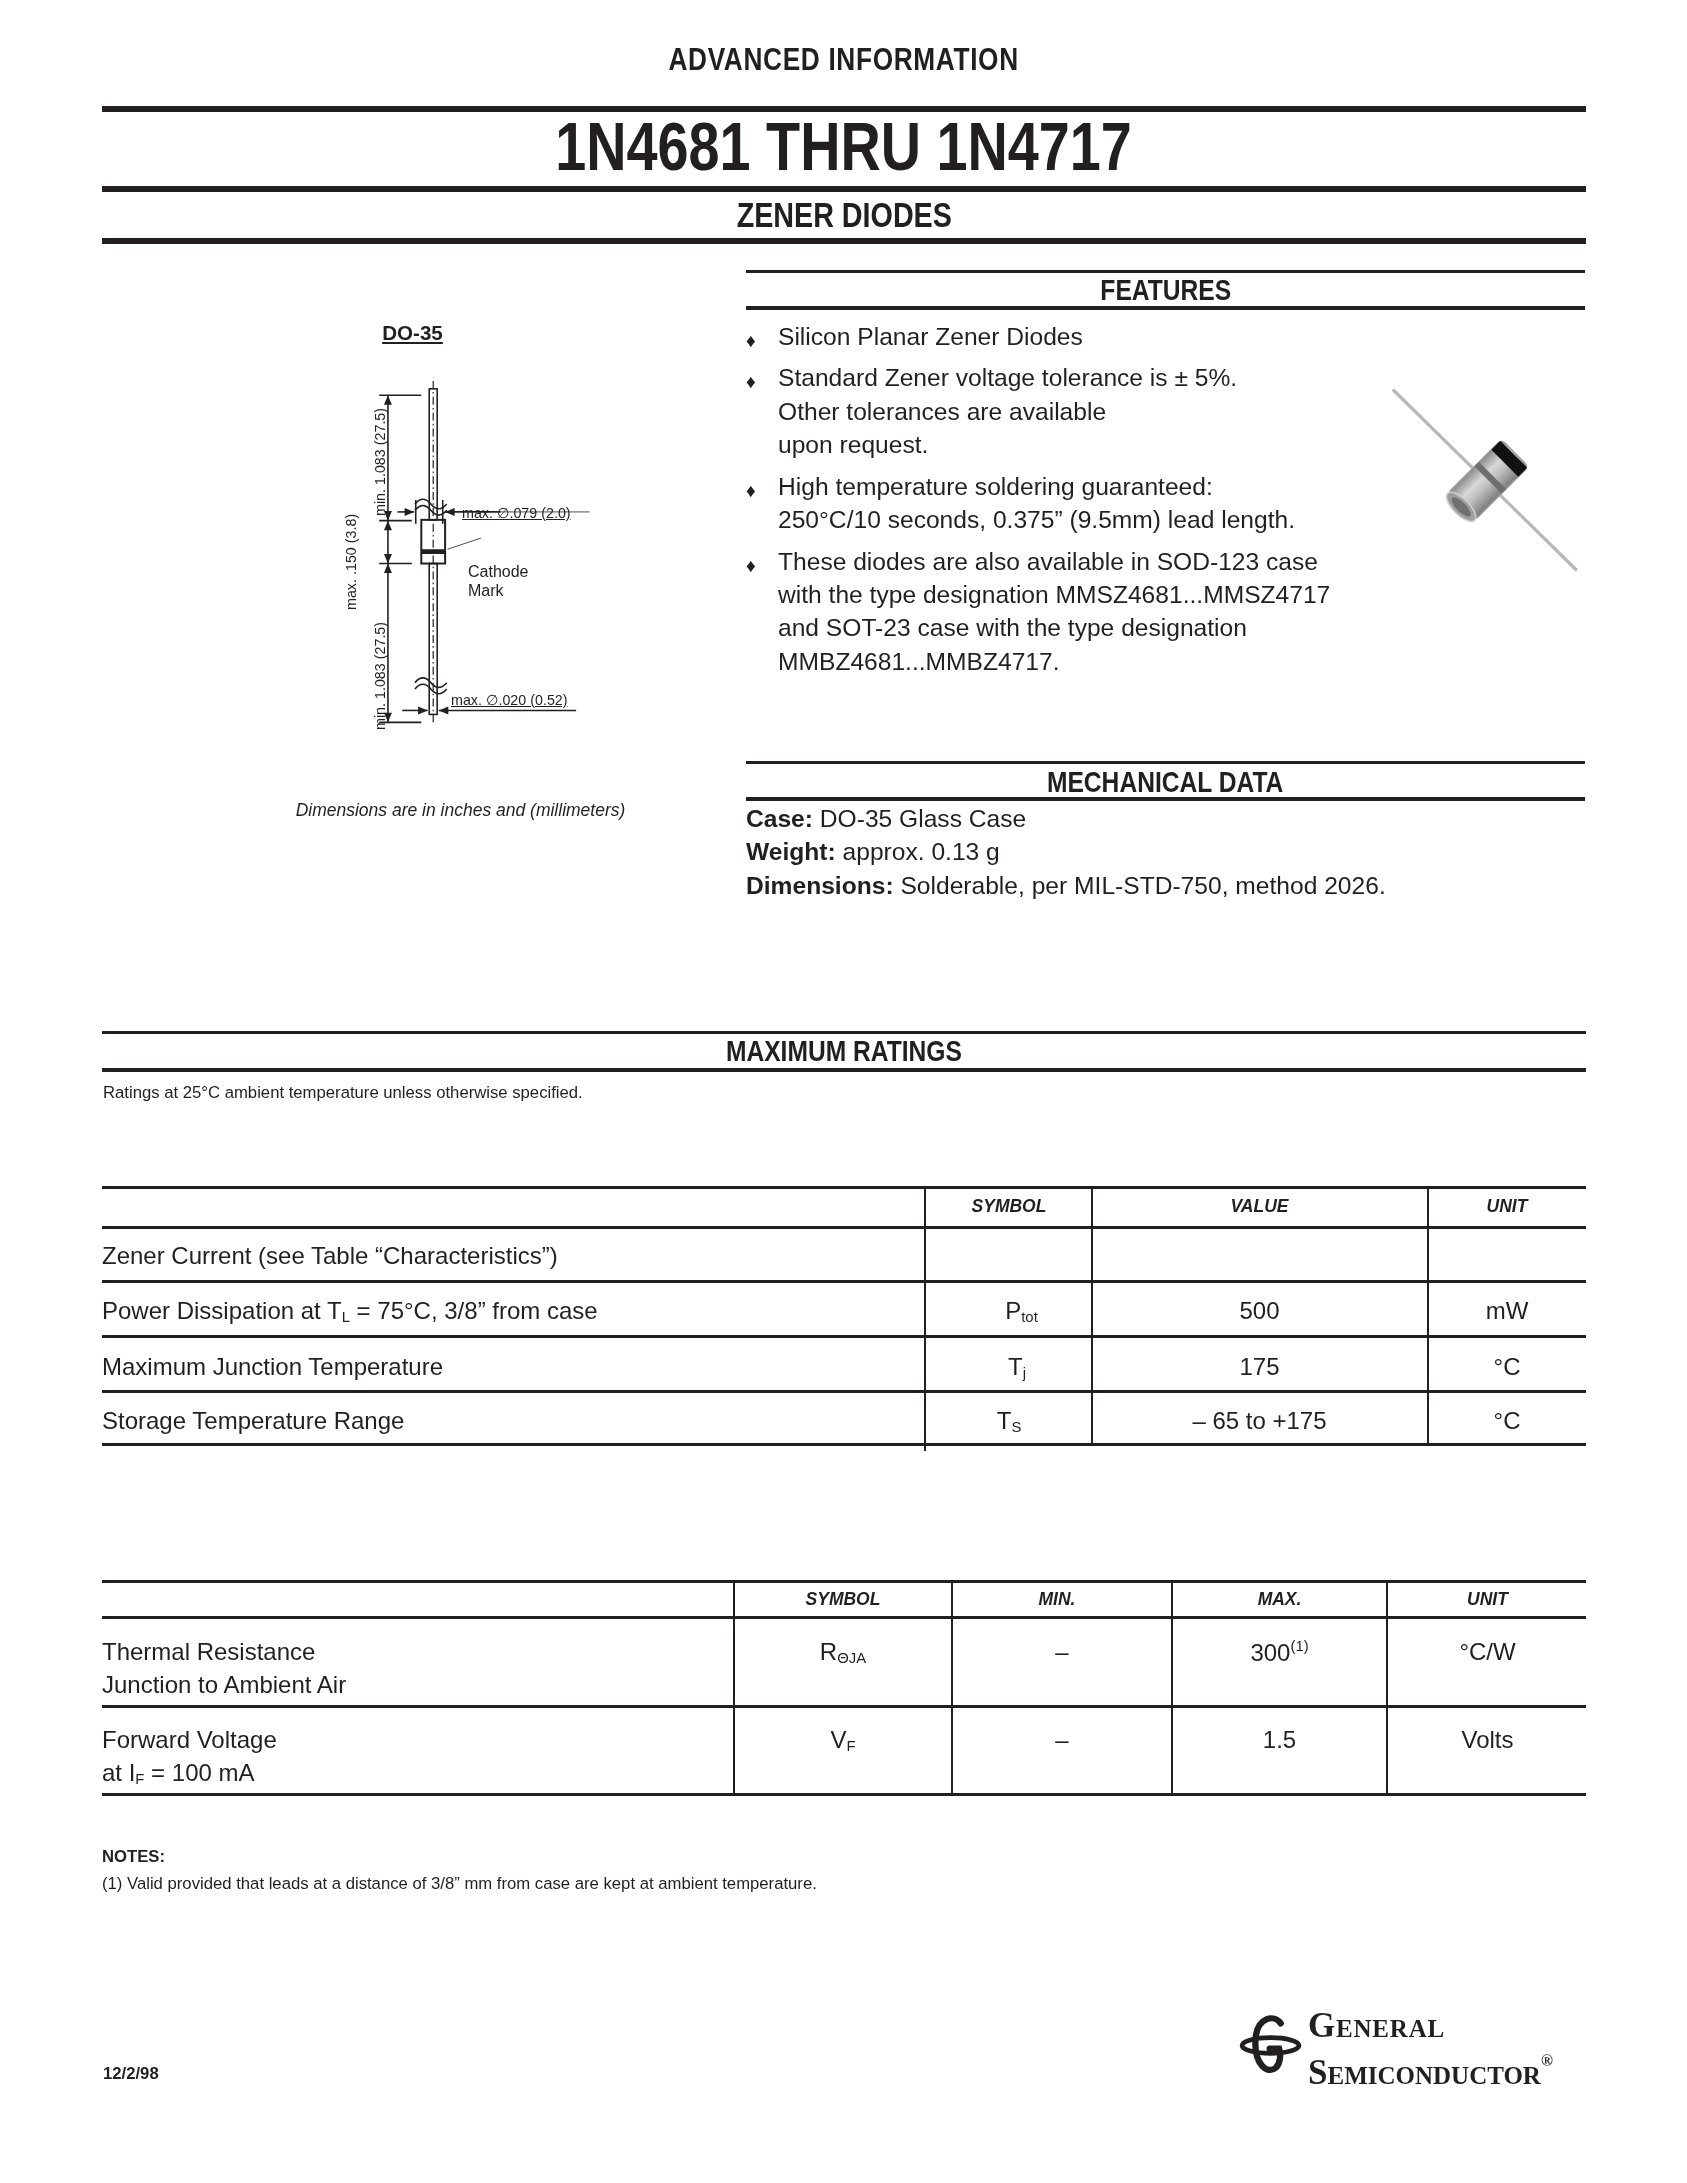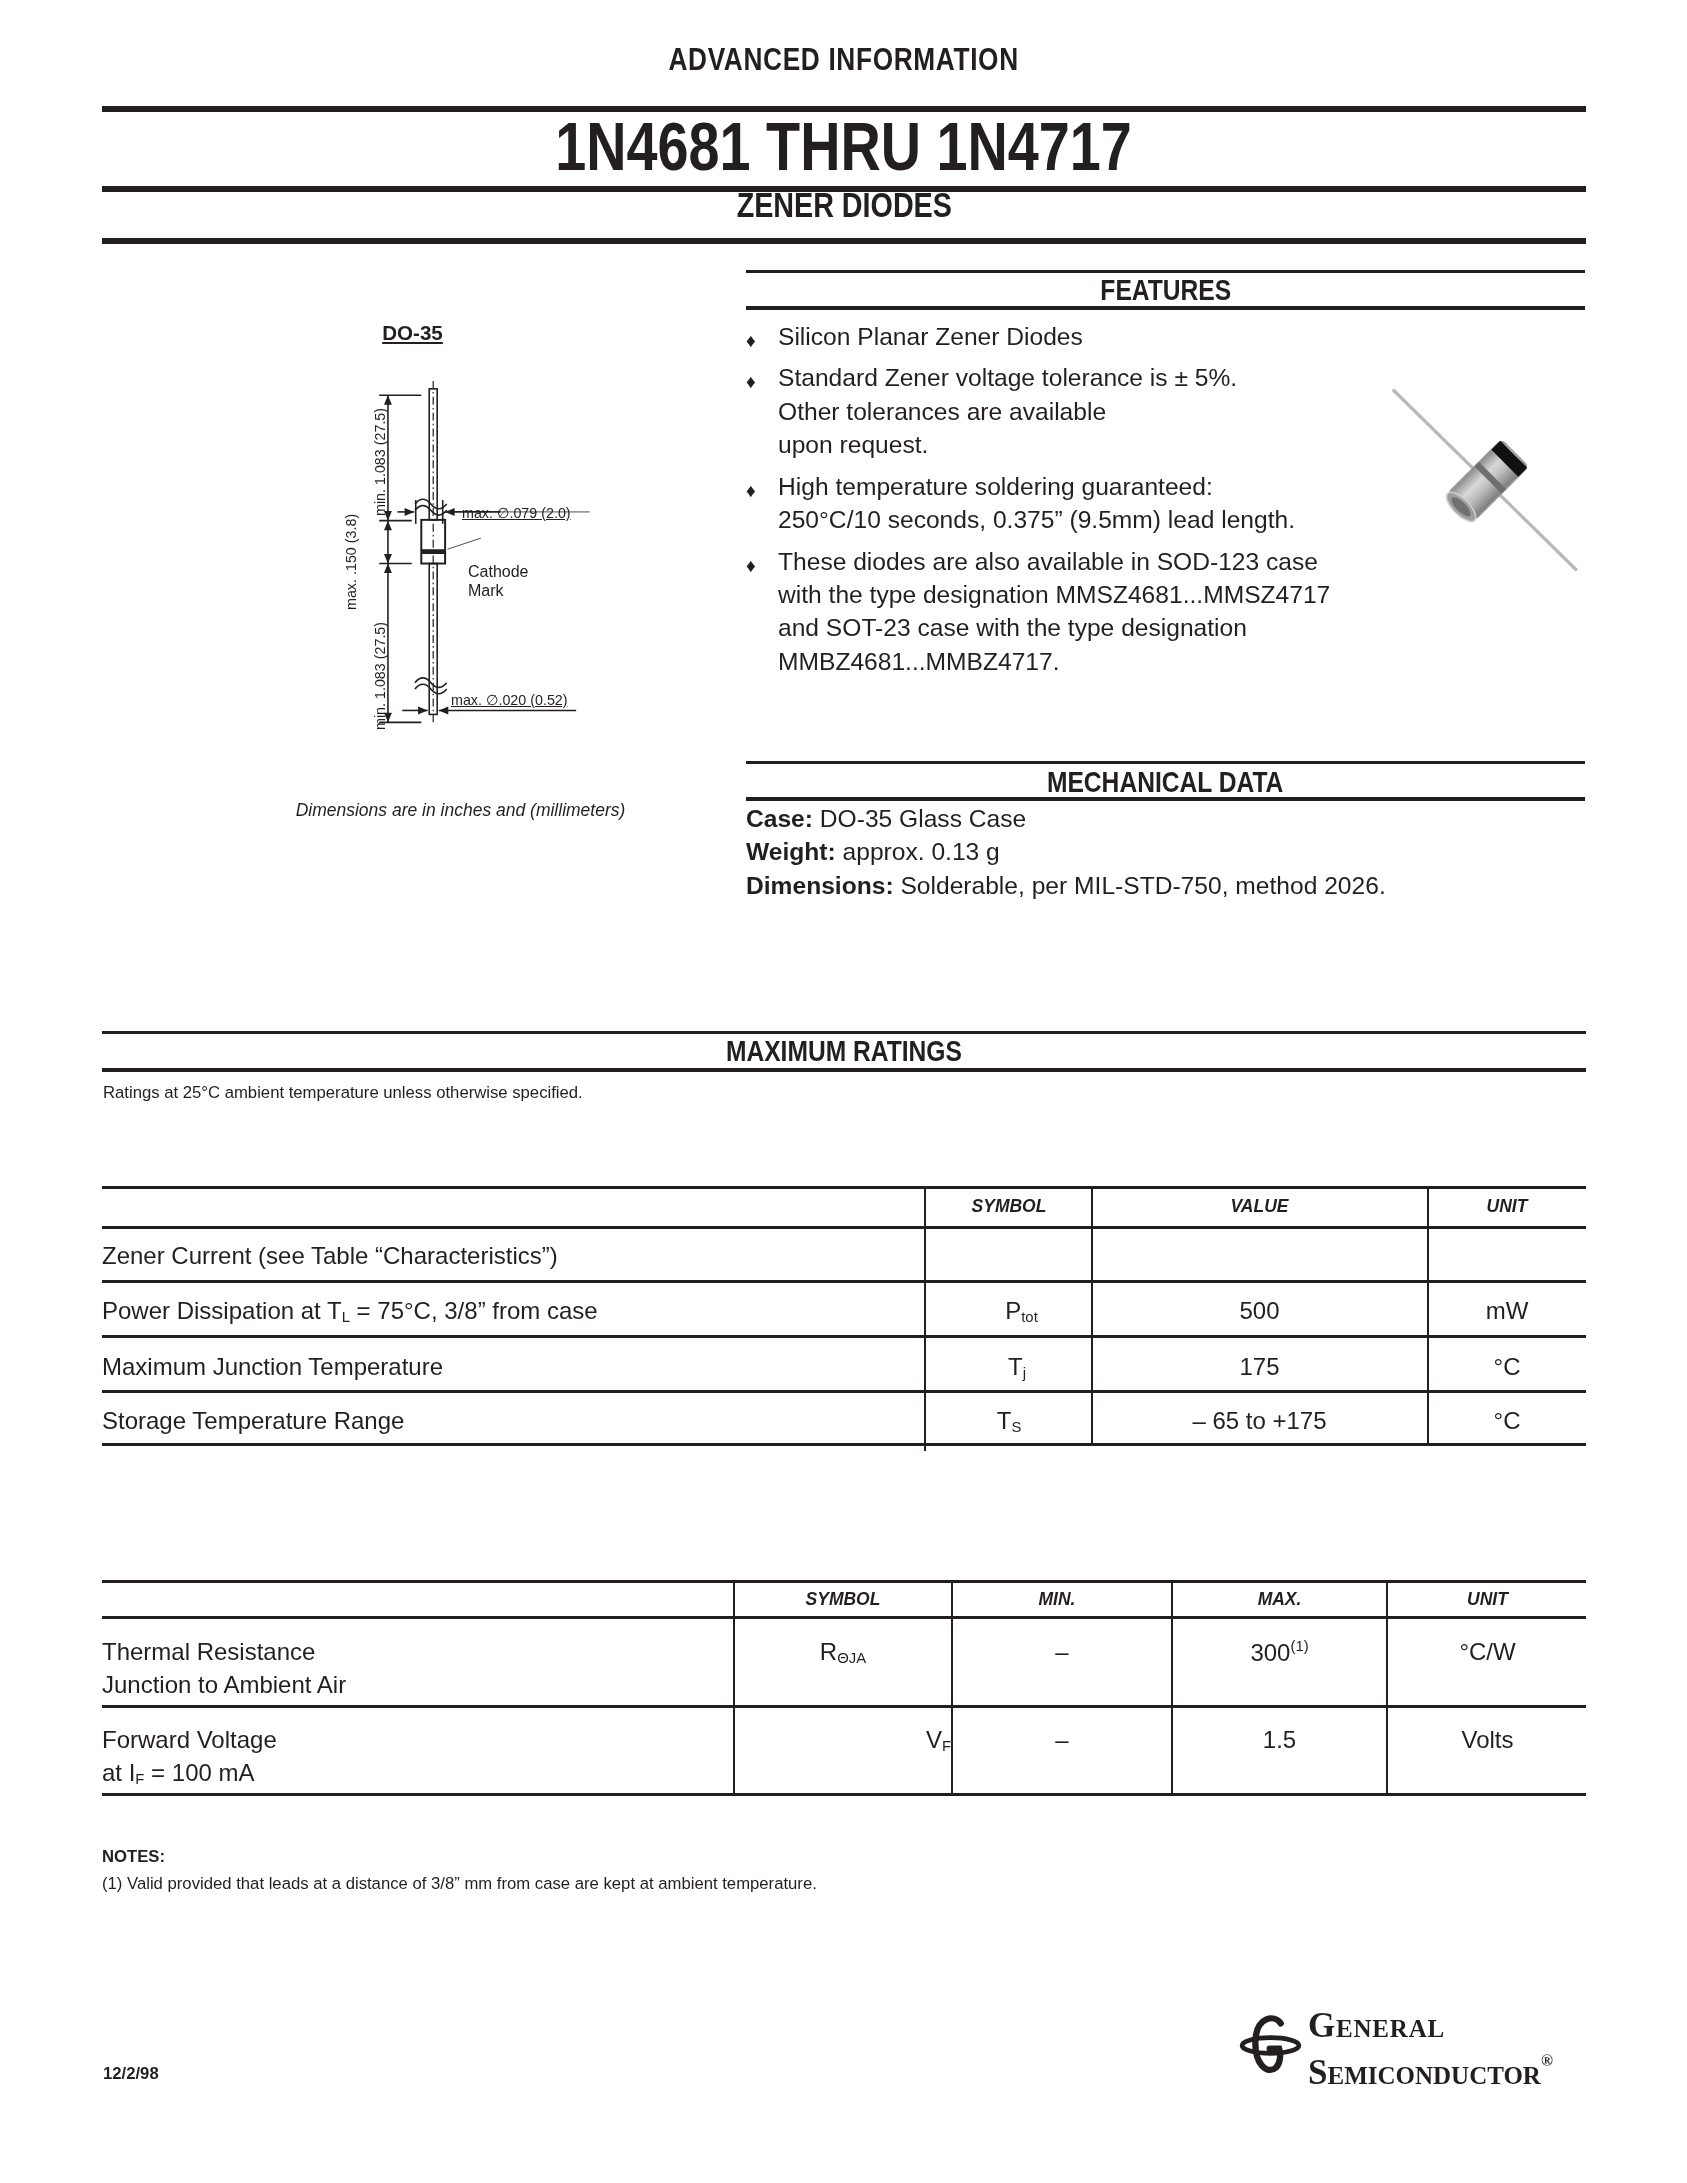--- a/index.html
+++ b/index.html
@@ -4,21 +4,21 @@
 <style>
   html, body { margin:0; padding:0; background:#ffffff; }
   body { width:1687px; height:2183px; position:relative; overflow:hidden;
          font-family:"Liberation Sans", sans-serif; color:#231f20; }
   .abs { position:absolute; }
   .rule { position:absolute; background:#231f20; }
   .center { text-align:center; }
   .cond { display:inline-block; transform:scaleX(0.82); transform-origin:center; }
   .h-adv { left:102px; width:1484px; top:41px; font-size:32px; font-weight:bold; letter-spacing:0.8px; }
   .h-title { left:102px; width:1484px; top:111px; font-size:68px; font-weight:bold; line-height:71px; }
-  .h-sub { left:102px; width:1484px; top:185px; font-size:35px; font-weight:bold; }
+  .h-sub { left:102px; width:1484px; top:195px; font-size:35px; font-weight:bold; }
   .sec-title { font-size:30px; font-weight:bold; line-height:33px; }
   .feat { left:746px; font-size:24.6px; line-height:33px; }
   .feat .bul { position:absolute; left:0; font-size:19px; }
   .feat .txt { position:absolute; left:32px; white-space:nowrap; }
   .mech { left:746px; font-size:24.6px; line-height:33px; white-space:nowrap; }
   .mech b { font-weight:bold; }
   .small { font-size:16.7px; }
   .tbl-h { font-size:17.5px; font-weight:bold; font-style:italic; }
   .cell { font-size:24px; white-space:nowrap; }
   sub { font-size:0.62em; vertical-align:-0.2em; }
@@ -212,21 +212,21 @@
   </div>
   <div class="abs center cell" style="left:735px;width:216px;top:1638px;"><span>R</span><sub>ΘJA</sub></div>
   <div class="abs center cell" style="left:953px;width:218px;top:1638px;">–</div>
   <div class="abs center cell" style="left:1173px;width:213px;top:1638px;"><span>300</span><sup>(1)</sup></div>
   <div class="abs center cell" style="left:1389px;width:197px;top:1638px;">°C/W</div>
 
   <div class="abs cell" style="left:102px;top:1723px;line-height:33px;">
     <div>Forward Voltage</div>
     <div><span>at I</span><sub>F</sub><span> = 100 mA</span></div>
   </div>
-  <div class="abs center cell" style="left:735px;width:216px;top:1726px;text-align:right;"><span>V</span><sub>F</sub></div>
+  <div class="abs center cell" style="left:735px;width:216px;top:1726px;"><span>V</span><sub>F</sub></div>
   <div class="abs center cell" style="left:953px;width:218px;top:1726px;">–</div>
   <div class="abs center cell" style="left:1173px;width:213px;top:1726px;">1.5</div>
   <div class="abs center cell" style="left:1389px;width:197px;top:1726px;">Volts</div>
 </div>
 
 <div class="abs small" style="left:102px;top:1847px;font-weight:bold;">NOTES:</div>
 <div class="abs small" style="left:102px;top:1874px;">(1) Valid provided that leads at a distance of 3/8” mm from case are kept at ambient temperature.</div>
 
 <div class="abs small" style="left:103px;top:2064px;font-weight:bold;">12/2/98</div>
 

